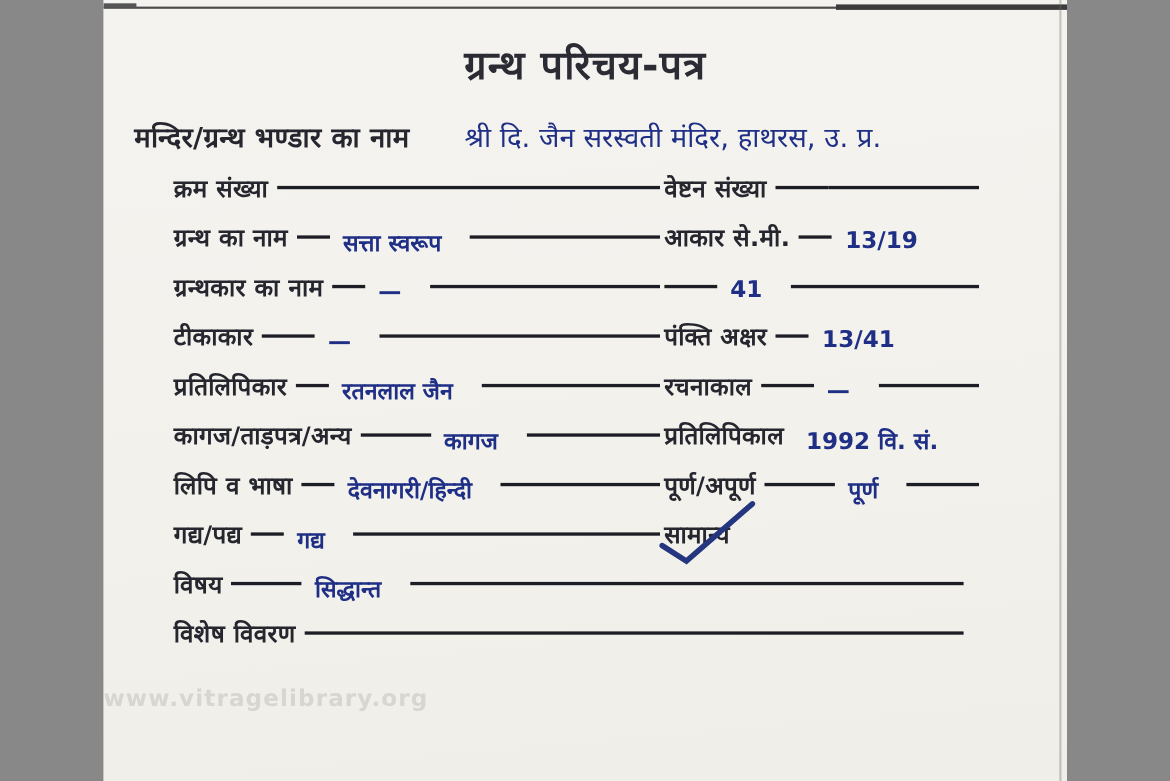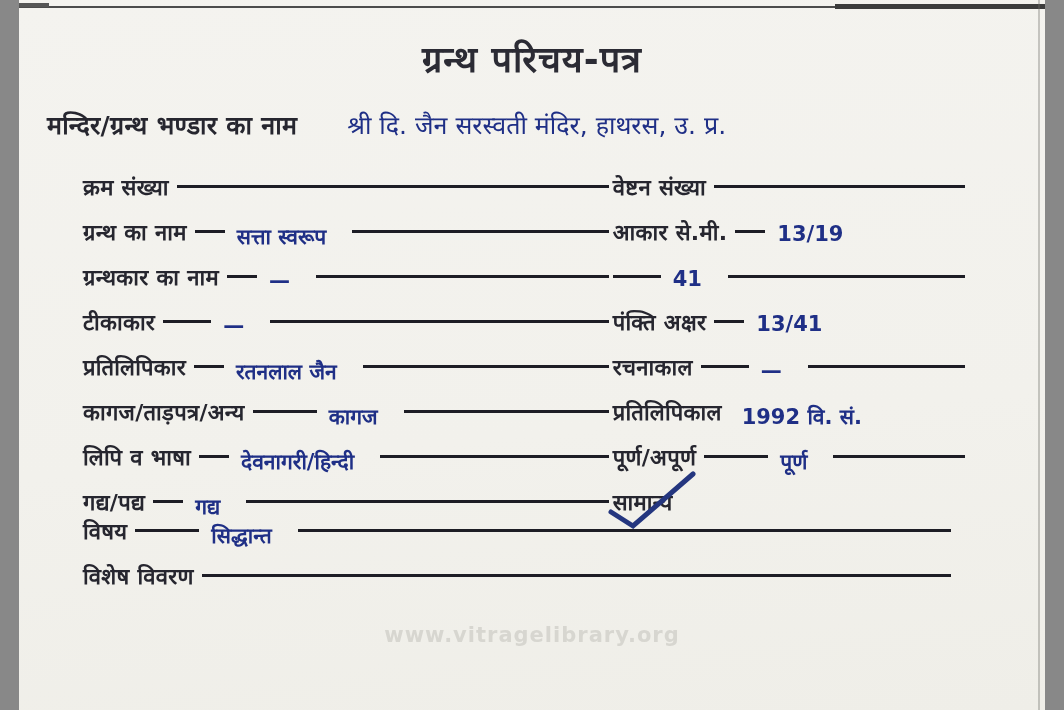--- a/index.html
+++ b/index.html
@@ -1,18 +1,18 @@
 <!DOCTYPE html>
 <html lang="hi"><head>
 <meta charset="utf-8">
 <style>
   html,body{margin:0;padding:0;background:#888;}
   .scan{
     position:relative;
-    width:1026px;height:710px;
+    width:876px;height:710px;
     margin:0 auto;
     background:linear-gradient(175deg,#f4f3ef 0%,#f2f1ec 60%,#efeee8 100%);
     font-family:"DejaVu Sans","Liberation Sans",sans-serif;
     color:#23232c;
     overflow:hidden;
     box-sizing:border-box;
   }
   
   .edge-top{position:absolute;top:6px;left:0;right:0;height:2px;background:#4c4c4c;}
   .edge-top-right{position:absolute;top:4px;right:0;width:210px;height:5px;background:#3c3c3c;}
@@ -28,40 +28,40 @@
   .header-row{
     display:flex;align-items:baseline;
     padding:18px 16px 0 28px;
     white-space:nowrap;
   }
   .header-row .lbl{font-size:25px;font-weight:700;color:#26262f;}
   .header-row .val{font-size:25px;font-weight:400;color:#1f2f86;padding-left:42px;}
 
   .grid{padding:14px 16px 0 64px;}
   .row{display:flex;height:45px;}
-  .cell{display:flex;min-width:0;margin-top:16px;}
+  .cell{display:flex;min-width:0;}
   .cell.left{width:56%;padding-right:4px;box-sizing:border-box;}
   .cell.right{flex:1;padding-right:64px;box-sizing:border-box;}
   .row-full{display:flex;height:45px;padding-right:78px;}
 
   .lbl{font-size:22px;font-weight:600;color:#26262f;white-space:nowrap;padding-right:8px;letter-spacing:.3px;}
   .val{font-size:21px;font-weight:700;color:#1f2f86;white-space:nowrap;padding:6px 26px 0 12px;}
   .val.dash{font-weight:900;padding-top:8px;}
   .line{border-top:3px solid #1d1d25;margin-top:14px;height:0;}
   .fill{flex:1;min-width:0;}
   .seg-s{width:30px;}
   .seg-m{width:48px;}
   .seg-l{width:64px;}
   .spacer{flex:1;}
 
   .checked-wrap{position:relative;display:inline-block;}
   .check-icon{position:absolute;left:-10px;top:-18px;width:100px;height:66px;pointer-events:none;}
 
   .watermark{
-    margin-top:18px;text-align:center;
+    margin-top:18px;text-align:left;
     font-size:21px;letter-spacing:1px;
     color:#d7d6d0;font-weight:600;
   }
 </style>
 </head>
 <body>
 
 <div class="scan">
   <div class="edge-top"></div>
   <div class="edge-top-right"></div>

